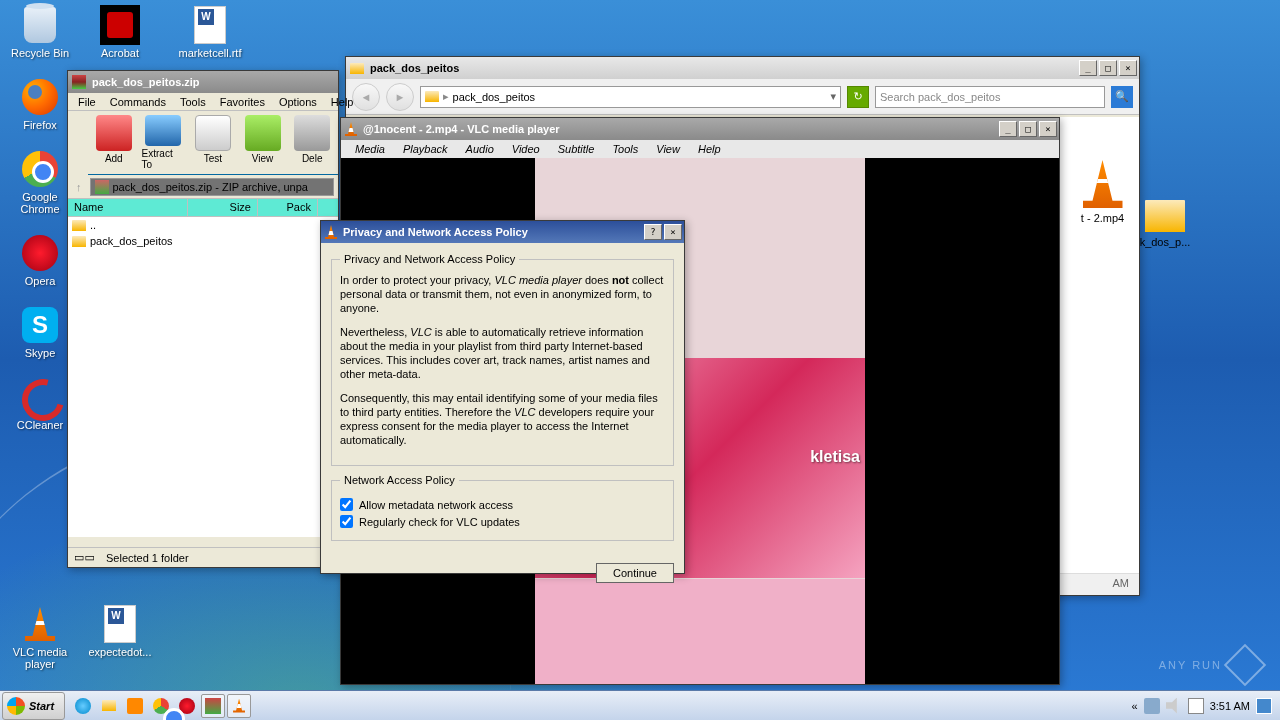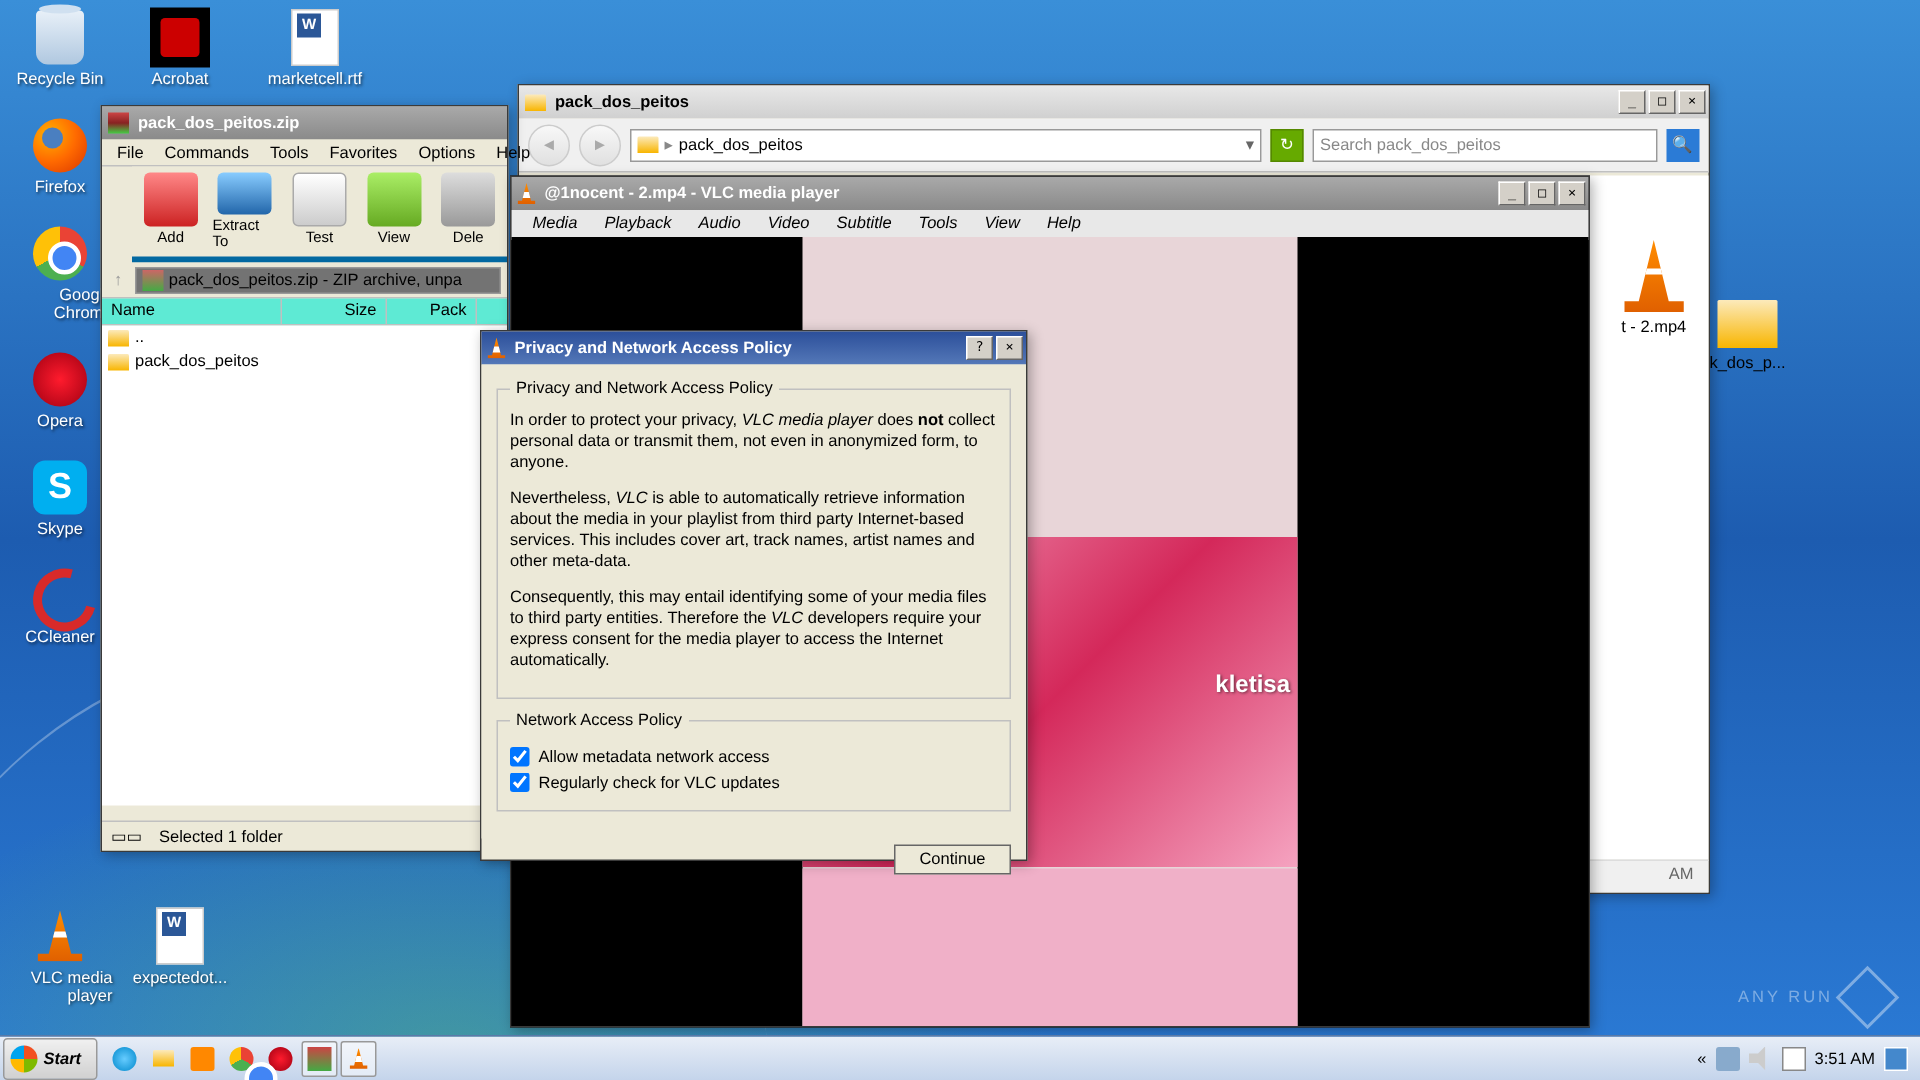--- a/index.html
+++ b/index.html
@@ -7,21 +7,21 @@
 body { background: linear-gradient(180deg, #2b7bd6 0%, #1e5fb8 40%, #3584d4 100%); position: relative; }
 
 
 .wallpaper { position: absolute; inset: 0; background: radial-gradient(ellipse 800px 400px at 300px 700px, rgba(120,220,50,0.3) 0%, transparent 50%), linear-gradient(180deg, #3a8fd8 0%, #1d5cb0 50%, #2b7bd6 100%); }
 .swoosh { position: absolute; bottom: 0; left: 0; width: 600px; height: 300px; border-top: 2px solid rgba(255,255,255,0.3); border-radius: 50% 50% 0 0 / 100% 100% 0 0; transform: rotate(-5deg) translateX(-100px); }
 
 
 .desktop-icons { position: absolute; top: 5px; left: 5px; display: flex; flex-direction: column; gap: 18px; }
 .desktop-icon { width: 70px; display: flex; flex-direction: column; align-items: center; gap: 2px; color: #fff; cursor: pointer; }
 .desktop-icon .icon-img { width: 40px; height: 40px; display: flex; align-items: center; justify-content: center; }
-.desktop-icon .label { text-align: right; text-shadow: 1px 1px 2px rgba(0,0,0,0.6); font-size: 11px; line-height: 12px; }
+.desktop-icon .label { text-align: center; text-shadow: 1px 1px 2px rgba(0,0,0,0.6); font-size: 11px; line-height: 12px; }
 .desktop-icons-row2 { position: absolute; top: 5px; left: 85px; display: flex; gap: 20px; }
 .desktop-icons-bottom { position: absolute; bottom: 50px; left: 5px; display: flex; gap: 10px; }
 
 
 .recycle-bin { background: linear-gradient(#e8f0f8, #b0c8e0); border-radius: 3px 3px 8px 8px; width: 32px; height: 36px; position: relative; }
 .recycle-bin::before { content: ''; position: absolute; top: -4px; left: 2px; right: 2px; height: 6px; background: #d0e0f0; border-radius: 50%; }
 .acrobat { background: #000; width: 40px; height: 40px; display: flex; align-items: center; justify-content: center; }
 .acrobat::after { content: ''; width: 26px; height: 26px; background: #c00; border-radius: 3px; }
 .word-doc { background: #fff; width: 32px; height: 38px; border: 1px solid #ccc; position: relative; }
 .word-doc::after { content: 'W'; position: absolute; top: 2px; left: 3px; width: 16px; height: 16px; background: #2b5797; color: #fff; font-size: 10px; font-weight: bold; text-align: center; line-height: 16px; }
@@ -41,21 +41,21 @@
 .titlebar { height: 22px; background: linear-gradient(#A9A9A9, #8a8a8a); color: #fff; display: flex; align-items: center; padding: 0 2px 0 4px; }
 .titlebar.active { background: linear-gradient(#7b99c8, #3c5f9a); }
 .titlebar .title-text { flex: 1; font-weight: bold; font-size: 11px; padding-left: 2px; }
 .win-controls { display: flex; gap: 2px; }
 .win-btn { width: 18px; height: 16px; background: #d4d0c8; border: 1px solid #fff; border-right-color: #666; border-bottom-color: #666; display: flex; align-items: center; justify-content: center; font-size: 9px; font-family: monospace; cursor: pointer; color: #000; }
 
 
 .winrar { top: 70px; left: 67px; width: 272px; height: 498px; }
 .menubar { height: 18px; background: #ece9d8; display: flex; padding: 2px 4px; gap: 2px; border-bottom: 1px solid #c0c0c0; }
 .menubar span { padding: 1px 6px; cursor: pointer; }
-.toolbar-rar { height: 64px; background: #ece9d8; display: flex; padding: 4px; gap: 6px; border-bottom: 4px solid #0369a1; margin-left: 20px; }
+.toolbar-rar { height: 64px; background: #ece9d8; display: flex; padding: 4px; gap: 6px; border-bottom: 1px solid #0369a1; margin-left: 20px; }
 .tool-btn { width: 48px; display: flex; flex-direction: column; align-items: center; gap: 2px; cursor: pointer; }
 .tool-btn .ticon { width: 36px; height: 36px; border-radius: 4px; }
 .tool-btn .tlabel { font-size: 10px; }
 .addressbar-rar { height: 24px; background: #ece9d8; display: flex; align-items: center; padding: 0 4px; gap: 4px; border-bottom: 1px solid #c0c0c0; }
 .addressbar-rar .path { flex: 1; background: #737373; border: 1px solid #999; height: 18px; padding: 2px 4px; display: flex; align-items: center; gap: 4px; }
 .list-header { height: 18px; background: #5eead4; display: flex; border-bottom: 1px solid #c0c0c0; }
 .list-header span { border-right: 1px solid #c0c0c0; padding: 2px 6px; font-size: 11px; }
 .list-body { background: #fff; height: 320px; }
 .list-row { display: flex; align-items: center; height: 16px; padding: 0 4px; gap: 4px; }
 .folder-icon-sm { width: 14px; height: 11px; background: linear-gradient(#fceabb, #f8b500); border-radius: 1px 1px 0 0; }

